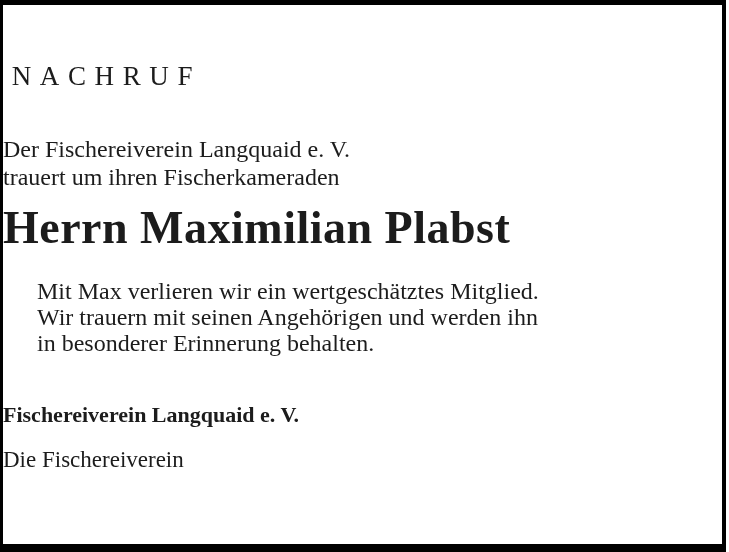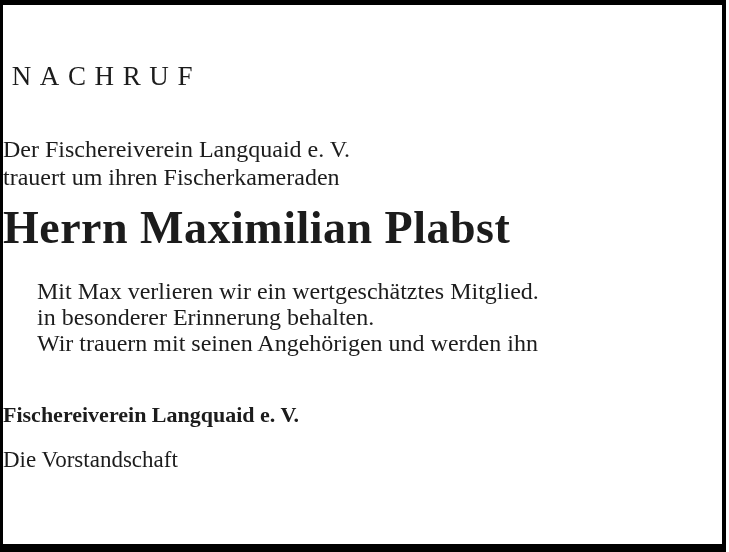--- a/index.html
+++ b/index.html
@@ -77,21 +77,21 @@
 
   <div class="notice-intro">
     <div>Der Fischereiverein Langquaid e. V.</div>
     <div>trauert um ihren Fischerkameraden</div>
   </div>
 
   <div class="deceased-name">Herrn Maximilian Plabst</div>
 
   <div class="condolence-text">
     <div>Mit Max verlieren wir ein wertgeschätztes Mitglied.</div>
+    <div>Wir trauern mit seinen Angehörigen und werden ihn</div>
     <div>in besonderer Erinnerung behalten.</div>
-    <div>Wir trauern mit seinen Angehörigen und werden ihn</div>
   </div>
 
   <div class="signature-org">Fischereiverein Langquaid e. V.</div>
 
-  <div class="signatory">Die Vorstandschaft</div>
+  <div class="signatory">Die Fischereiverein</div>
 
 </div>
 
 </body></html>

